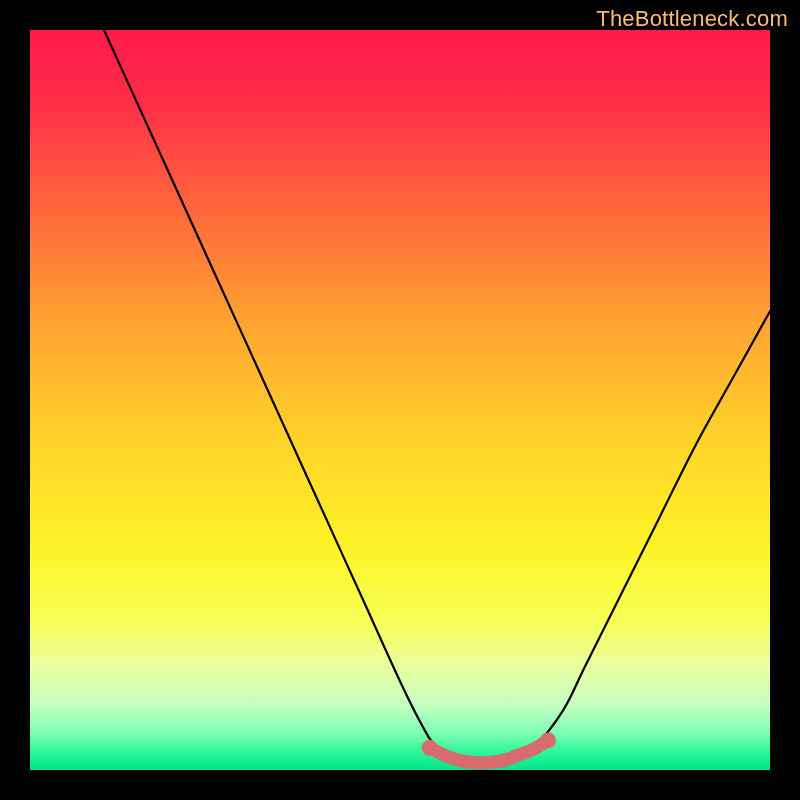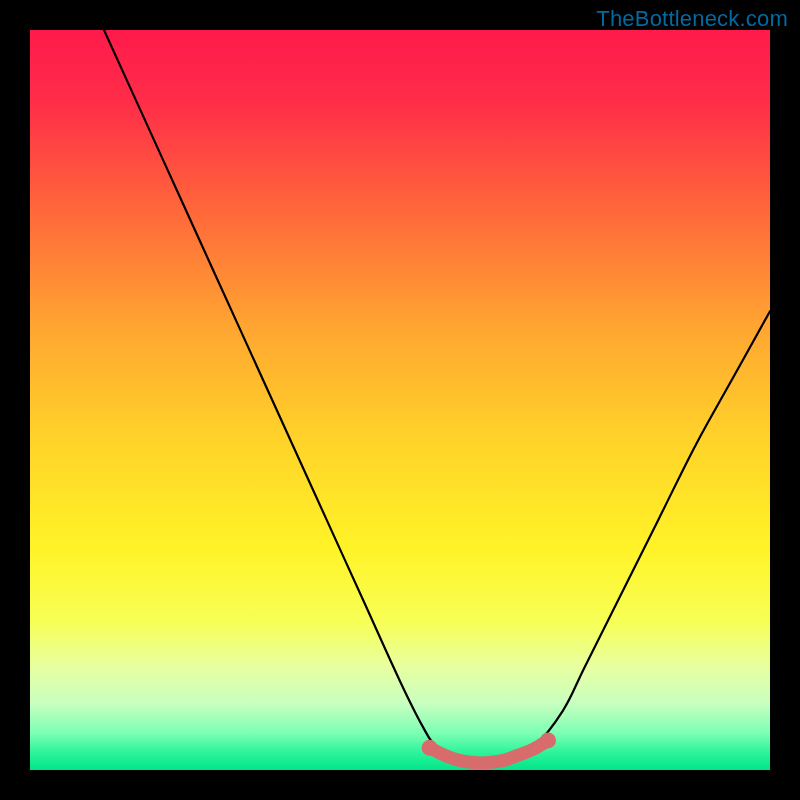--- a/index.html
+++ b/index.html
@@ -30,21 +30,21 @@
     inset: 0;
   }
   .curve-svg {
     position: absolute;
     inset: 0;
   }
   .watermark {
     position: absolute;
     top: 6px;
     right: 12px;
-    color: #0369a1;
+    color: #fdba74;
     font-size: 22px;
     letter-spacing: 0.2px;
     font-weight: 500;
   }
 </style>
 </head>
 <body>
 
 <div class="stage">
 

